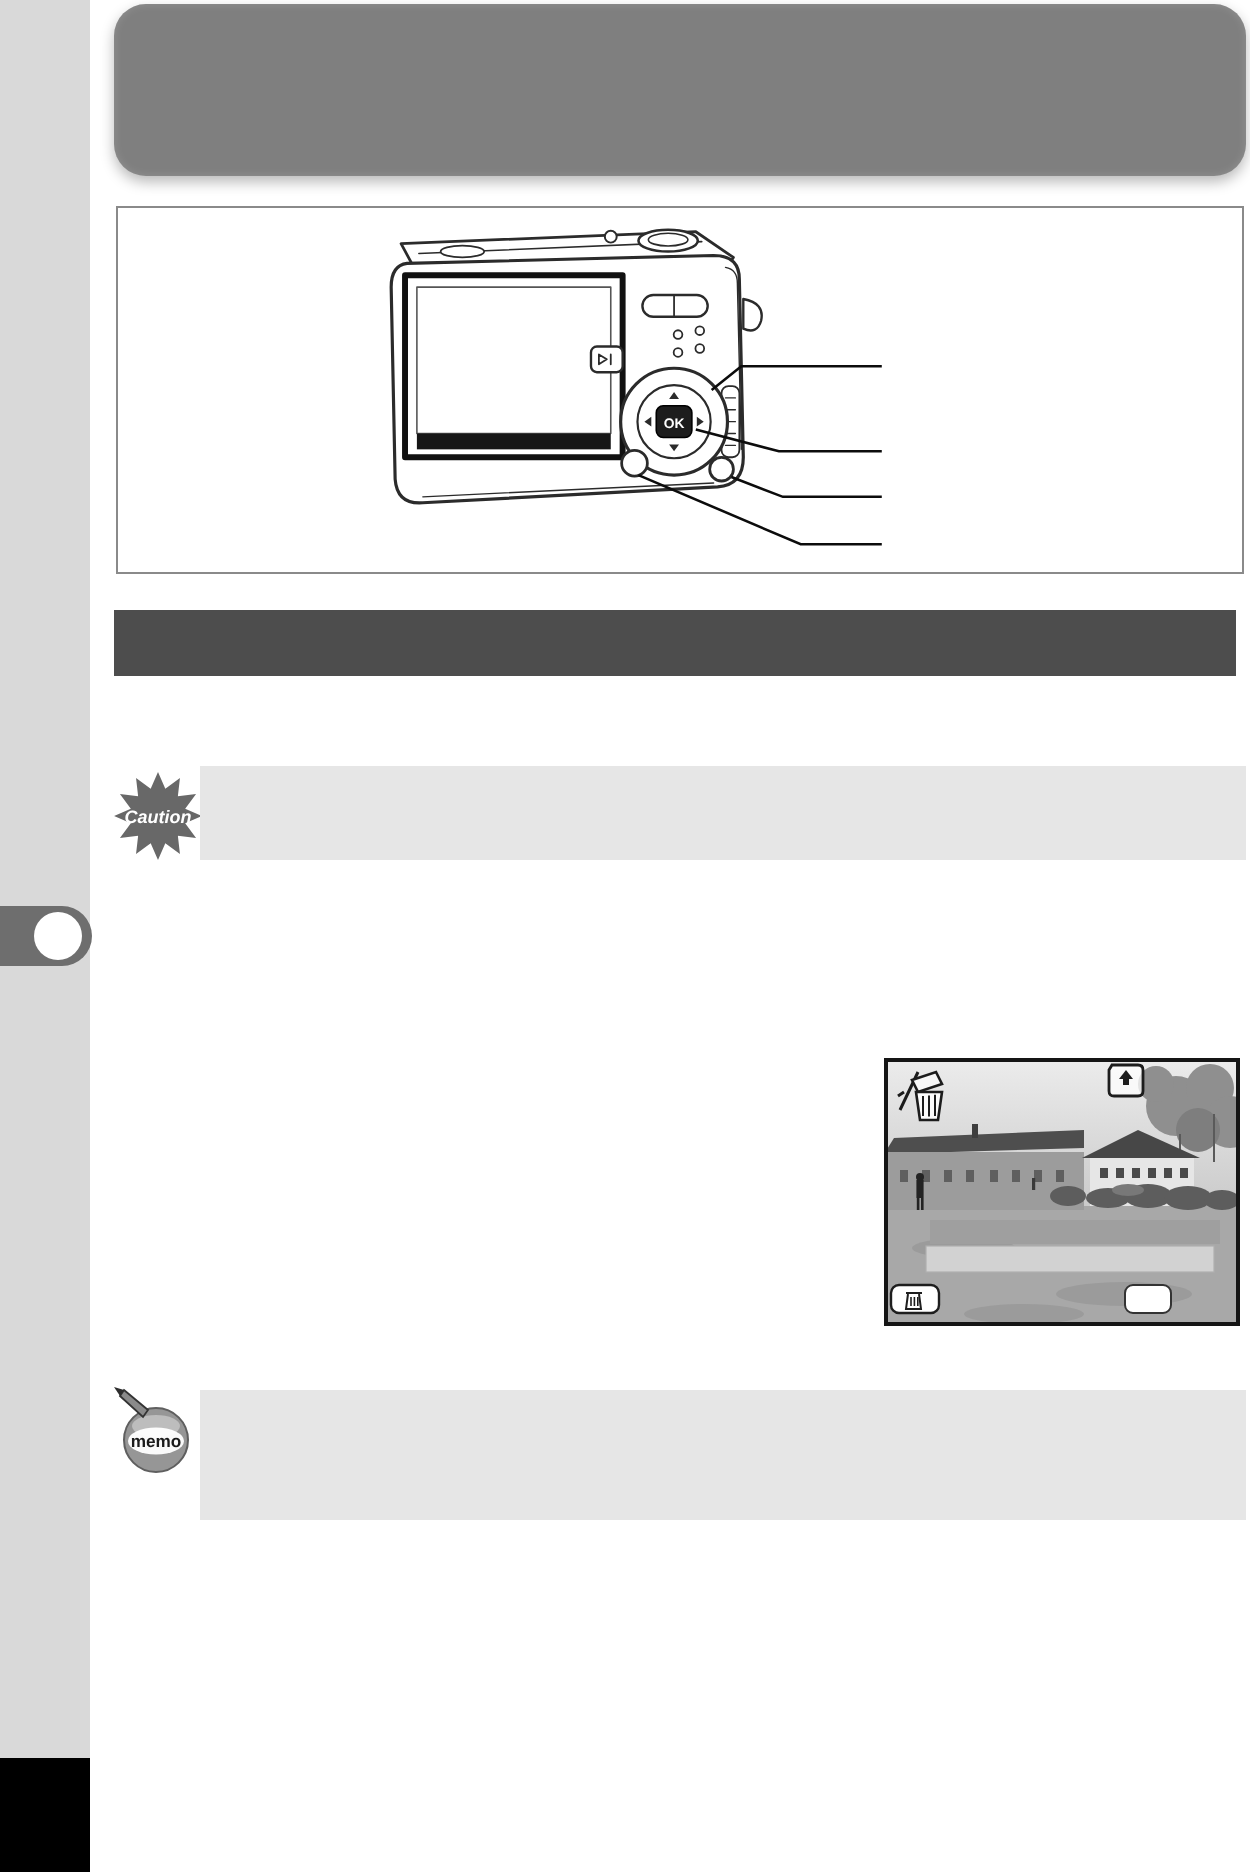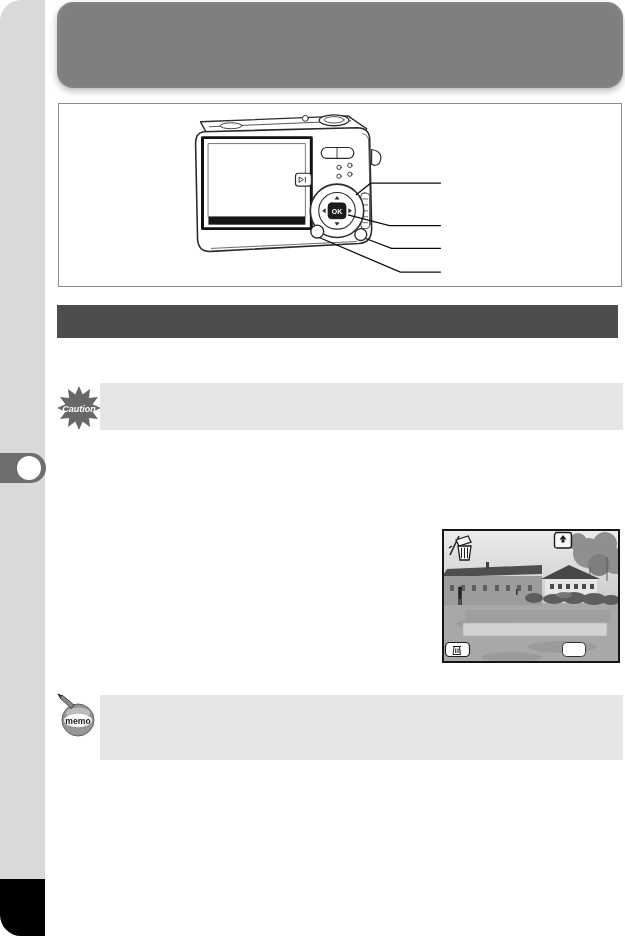--- a/index.html
+++ b/index.html
@@ -1,19 +1,18 @@
 <!DOCTYPE html>
 <html><head>
 <meta charset="utf-8">
 <style>
   html,body{margin:0;padding:0;background:#ffffff;}
   .page{
     position:relative;width:625px;height:936px;background:#ffffff;overflow:hidden;
     font-family:"Liberation Sans",sans-serif;
-    border-radius:21px;
   }
   .abs{position:absolute;}
   
   .sidebar{left:0;top:0;width:45px;height:879px;background:#d9d9d9;}
   .chapter-tab{left:0;top:453px;width:46px;height:30px;background:#6e6e6e;border-radius:0 15px 15px 0;}
   .chapter-tab .dot{position:absolute;left:17px;top:3px;width:24px;height:24px;background:#ffffff;border-radius:50%;}
   .footer-block{left:0;top:879px;width:45px;height:57px;background:#000000;}
   
   .header-banner{
     left:57px;top:2px;width:566px;height:86px;background:#7f7f7f;border-radius:16px;

